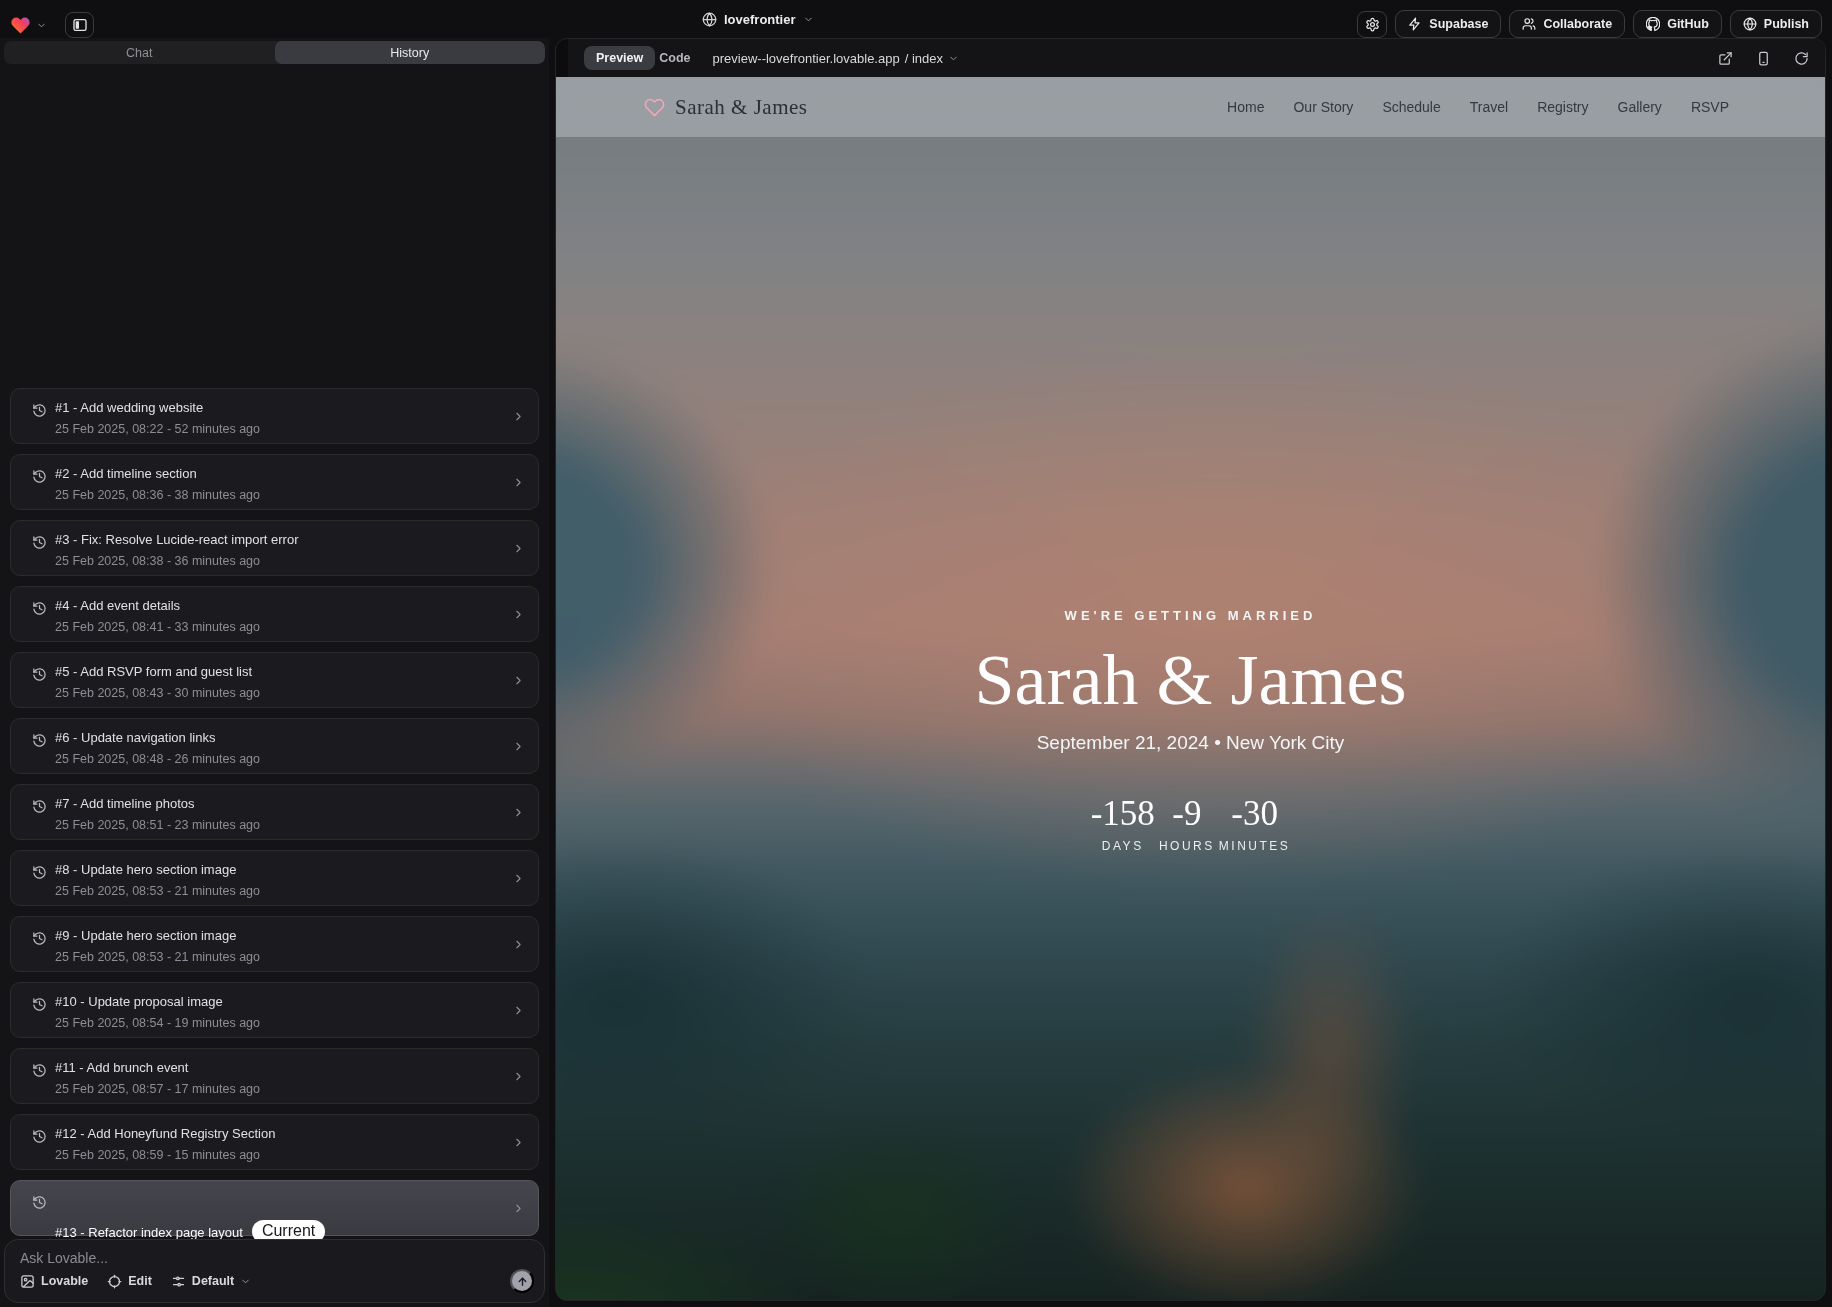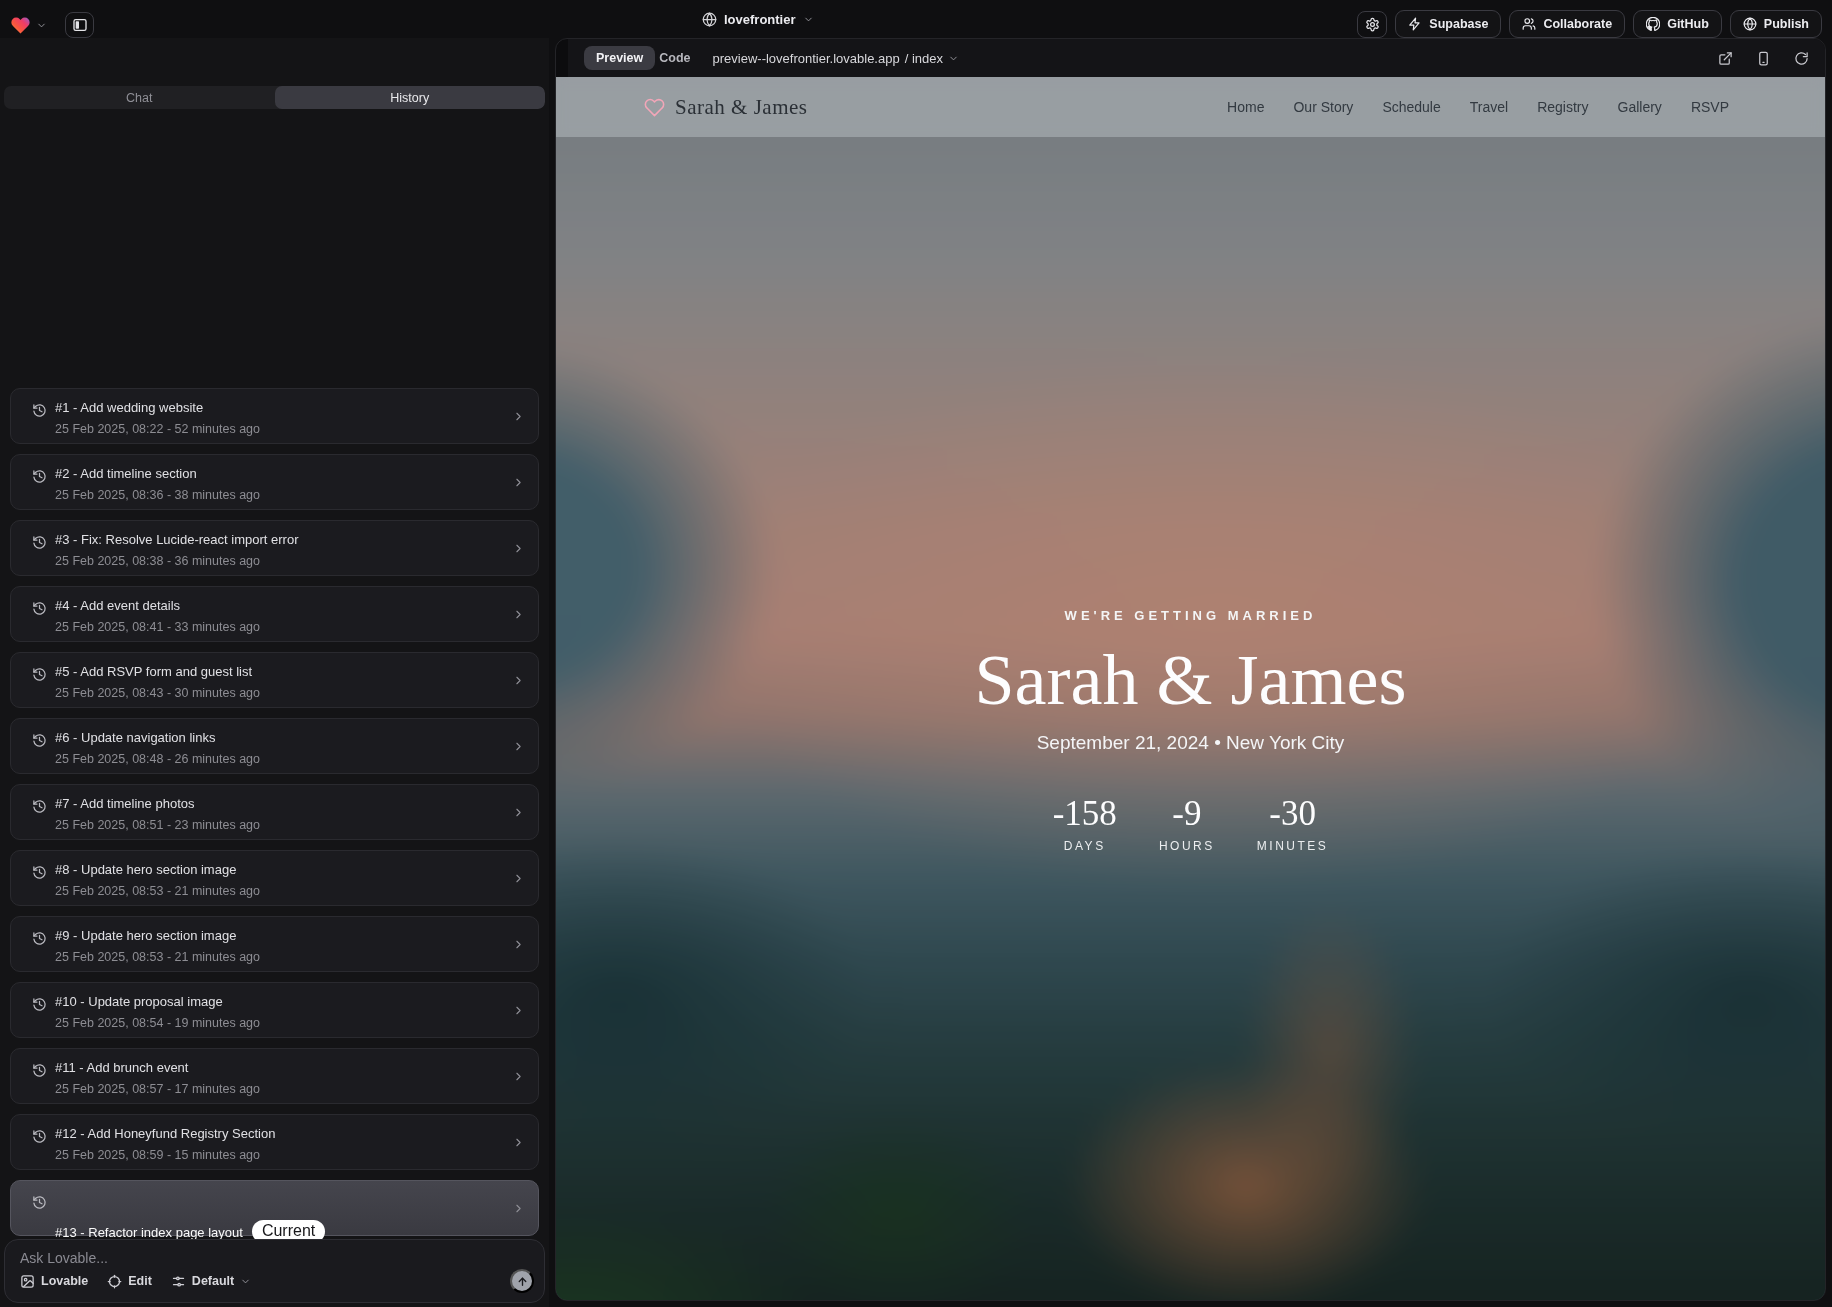--- a/index.html
+++ b/index.html
@@ -19,21 +19,21 @@
   .tb-center svg.globe { width:15px; height:15px; color:#d2d2d6; }
   .tb-right { margin-left:auto; display:flex; align-items:center; gap:8px; }
   .gear-btn { width:30px; height:27px; border:1px solid #3a3a41; border-radius:8px; display:flex; align-items:center; justify-content:center; color:#e8e8ec; background:transparent; }
   .tb-btn { display:inline-flex; align-items:center; gap:7px; height:28px; padding:0 12px; border:1px solid #3a3a41; border-radius:9px; background:rgba(255,255,255,0.02); color:#ececf0; font-size:12.5px; font-weight:600; }
   .tb-btn svg { width:14px; height:14px; }
   .zap { fill:#3ecf8e; stroke:none; }
   .gh { fill:#f0f0f2; stroke:none; }
 
   
   .sidebar { position:absolute; left:0; top:38px; width:549px; bottom:0; background:#141416; }
-  .seg { position:absolute; left:4px; right:4px; top:3px; height:23px; display:flex; border-radius:7px; overflow:hidden; background:#202023;margin-top:45px; }
+  .seg { position:absolute; left:4px; right:4px; top:3px; height:23px; display:flex; border-radius:7px; overflow:hidden; background:#202023; }
   .seg .seg-item { flex:1; display:flex; align-items:center; justify-content:center; font-size:12.5px; color:#8f8f96; }
   .seg .seg-item.active { background:#3a3a41; color:#e9e9ec; border-radius:7px; }
   .hlist { position:absolute; left:10px; right:10px; top:350px; }
   .hcard { position:relative; height:56px; margin-bottom:10px; background:#1b1b1f; border:1px solid #2a2a2f; border-radius:10px; padding:11px 34px 0 44px; }
   .hcard .hicon { position:absolute; left:21px; top:14px; width:15px; height:15px; color:#b9b9bf; }
   .hcard .chev { position:absolute; right:13px; top:21px; width:13px; height:13px; color:#8f8f96; }
   .htitle { font-size:13px; color:#e0e0e4; }
   .htime { font-size:12.5px; color:#8d8d93; margin-top:7px; }
   .hcard.current { background:linear-gradient(180deg,#45454d,#3a3a41); border-color:#55555e; }
   .hcard.current .htitle { color:#fafafa; }
@@ -78,21 +78,21 @@
   .site-header { position:absolute; left:0; top:0; right:0; height:60px; display:flex; align-items:center; padding:0 96px 0 88px; background:rgba(186,192,196,0.5); backdrop-filter:blur(6px); }
   .site-logo { display:flex; align-items:center; gap:10px; }
   .site-logo svg { width:21px; height:21px; color:#f2a6b8; stroke-width:1.8; }
   .site-logo .name { font-family:"Liberation Serif","DejaVu Serif",serif; font-size:21px; color:#2b3036; letter-spacing:0.5px; }
   .site-nav { margin-left:auto; display:flex; align-items:center; gap:29px; }
   .site-nav span { font-size:14px; color:#333a41; }
   .hero { position:absolute; inset:0; display:flex; flex-direction:column; align-items:center; justify-content:center; text-align:center; padding-top:84px; }
   .eyebrow { font-size:13px; font-weight:600; letter-spacing:4px; color:#f4f5f6; }
   .hero-title { font-family:"Liberation Serif","DejaVu Serif",serif; font-size:72px; font-weight:500; color:#fdfdfe; margin:16px 0 10px; }
   .hero-sub { font-size:19px; color:#f4f5f7; }
-  .countdown { margin-top:40px; display:flex; gap:38px; justify-content:center; }
+  .countdown { margin-top:40px; display:flex; justify-content:center; }
   .cd-col { min-width:64px; }
   .cd-val { font-family:"Liberation Serif","DejaVu Serif",serif; font-size:35px; color:#fdfdfe; }
   .cd-lab { font-size:12px; letter-spacing:2.5px; color:#eceef0; margin-top:5px; }
 </style>
 </head>
 <body>
 
 <svg width="0" height="0" style="position:absolute">
   <defs>
     <linearGradient id="lov-grad" x1="0" y1="24" x2="24" y2="0" gradientUnits="userSpaceOnUse">

